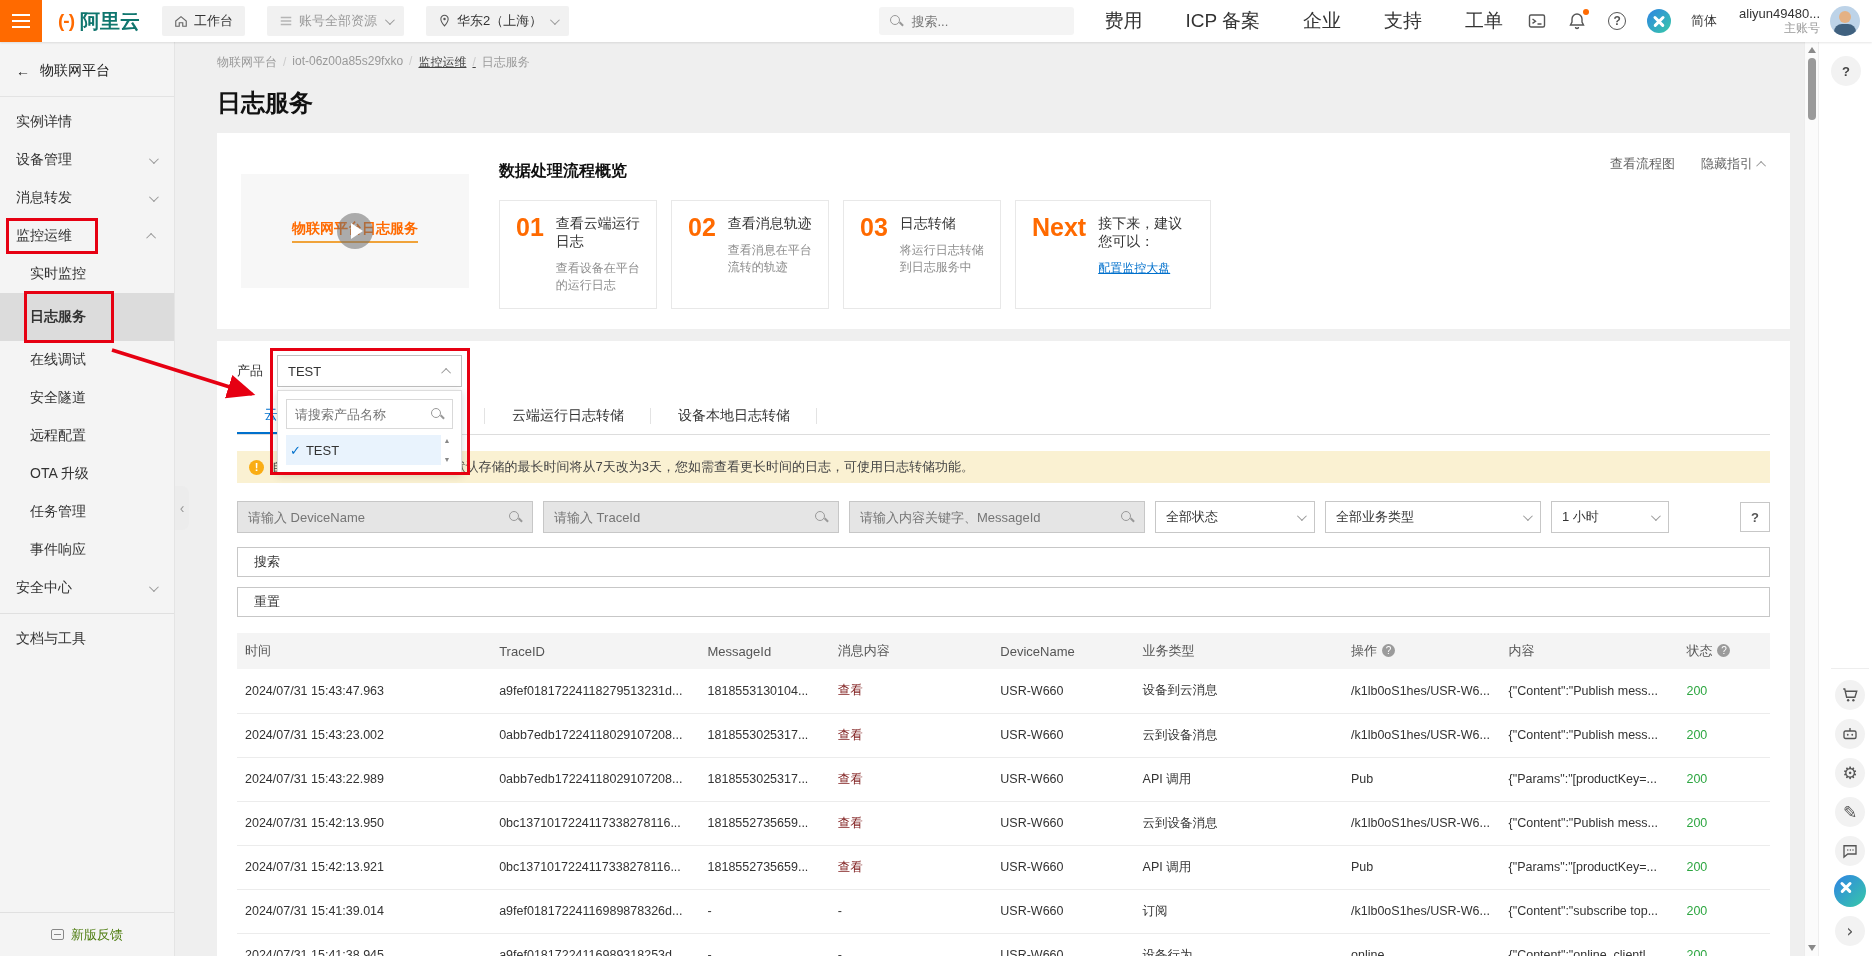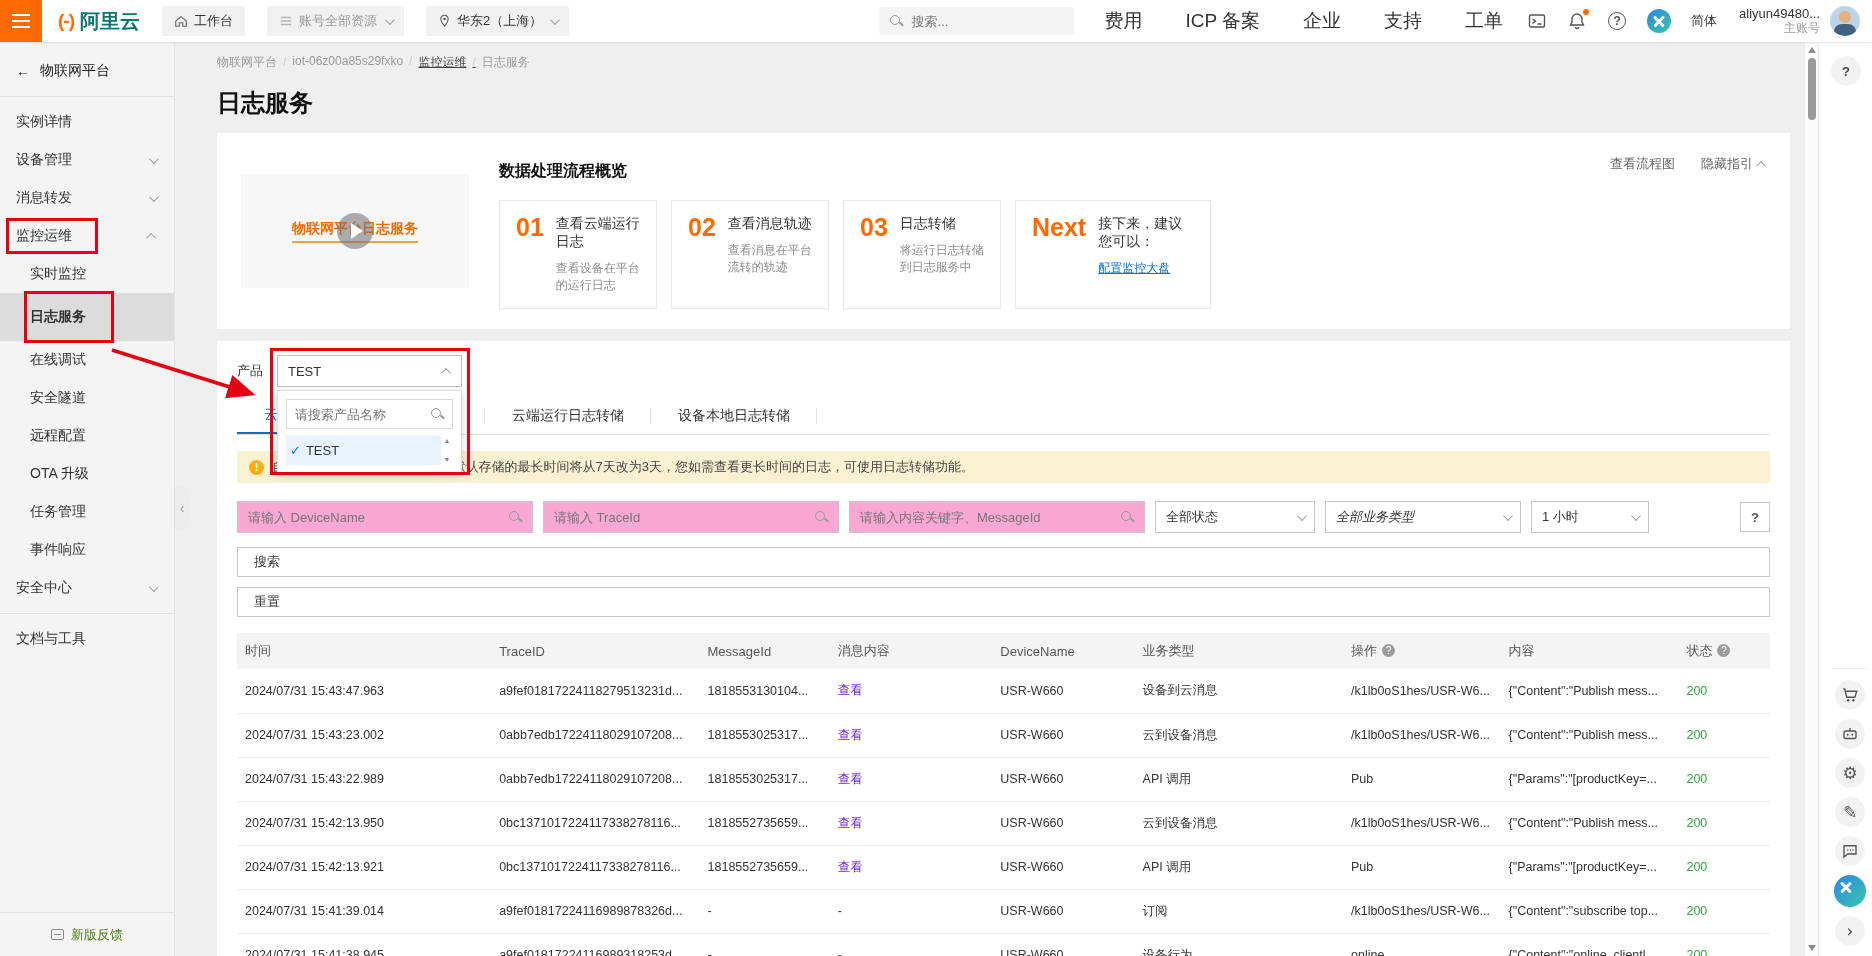--- a/index.html
+++ b/index.html
@@ -106,38 +106,38 @@
 
   .tabs{display:flex;border-bottom:1px solid #ddd;margin-top:10px;height:38px;}
   .tab{position:relative;display:flex;align-items:center;padding:0 27px;font-size:14px;color:#333;cursor:pointer;}
   .tab::after{content:"";position:absolute;right:0;top:11px;height:16px;width:1px;background:#e3e3e3;}
   .tab.active{color:#0070cc;border-bottom:2px solid #0070cc;}
 
   .banner{margin-top:16px;background:#faf1d2;height:32px;display:flex;align-items:center;gap:8px;padding:0 12px;font-size:13px;color:#444;}
   .warn-ico{width:15px;height:15px;border-radius:50%;background:#faad14;color:#fff;font-size:11px;font-weight:700;display:flex;align-items:center;justify-content:center;flex:none;}
 
   .filters{margin-top:18px;display:flex;gap:10px;align-items:center;}
-  .fin{height:32px;border:1px solid #c7c7c7;display:flex;align-items:center;padding:0 10px;gap:4px;background:#f9a8d4;}
+  .fin{height:32px;border:1px solid #c7c7c7;display:flex;align-items:center;padding:0 10px;gap:4px;background:#e5e5e5;}
   .fin input{border:0;outline:none;flex:1;font-size:13px;color:#555;min-width:0;background:transparent;}
   .fin .mag{margin-left:auto;cursor:pointer;}
   .fin.w1{width:296px;}
   .fsel{height:32px;border:1px solid #c7c7c7;background:#fff;display:flex;align-items:center;padding:0 10px;font-size:13px;color:#333;cursor:pointer;}
   .fsel .cv{margin-left:auto;}
-  .fsel.s1{width:160px;}.fsel.s2{width:196px;font-style:italic;}.fsel.s3{width:118px;}
+  .fsel.s1{width:160px;}.fsel.s2{width:216px;}.fsel.s3{width:118px;}
   .fhelp{margin-left:auto;width:30px;height:30px;border:1px solid #c7c7c7;background:#fff;font-weight:700;color:#555;display:flex;align-items:center;justify-content:center;cursor:pointer;}
   .btns{margin-top:14px;display:flex;gap:10px;flex-direction:column;}
   .btn{height:30px;padding:0 16px;border:1px solid #c7c7c7;background:#fff;font-size:13px;color:#333;display:flex;align-items:center;cursor:pointer;}
 
   table{border-collapse:collapse;table-layout:fixed;width:100%;margin-top:16px;}
   col.c1{width:250px;}col.c2{width:205px;}col.c3{width:128px;}col.c4{width:160px;}col.c5{width:140px;}col.c6{width:205px;}col.c7{width:155px;}col.c8{width:175px;}col.c9{width:90px;}
   thead th{background:#f4f4f4;height:36px;text-align:left;font-weight:400;font-size:13px;color:#555;padding:0 8px;}
   tbody td{height:44px;border-bottom:1px solid #ececec;font-size:12.5px;color:#333;padding:0 8px;white-space:nowrap;overflow:hidden;}
   .hq{display:inline-block;width:13px;height:13px;border-radius:50%;background:#9b9b9b;color:#fff;font-size:10px;line-height:13px;text-align:center;margin-left:5px;vertical-align:1px;cursor:pointer;}
   .hq::after{content:"?";}
-  td.link{color:#6d28d9;cursor:pointer;}
+  td.link{color:#7f1d1d;cursor:pointer;}
   td.status{color:#2da641;}
 
   
   .collapse{position:absolute;left:175px;top:486px;width:14px;height:44px;background:#ececec;border-radius:0 7px 7px 0;color:#999;font-size:14px;display:flex;align-items:center;justify-content:center;cursor:pointer;z-index:45;}
 
   
   .scrollcol{width:14px;background:#fbfbfb;border-left:1px solid #ececec;position:relative;flex:none;}
   .sc-up{position:absolute;top:5px;left:3px;width:0;height:0;border-left:4px solid transparent;border-right:4px solid transparent;border-bottom:6px solid #8a8a8a;}
   .sc-dn{position:absolute;bottom:5px;left:3px;width:0;height:0;border-left:4px solid transparent;border-right:4px solid transparent;border-top:6px solid #8a8a8a;}
   .sc-thumb{position:absolute;top:16px;left:3px;width:8px;height:62px;background:#9a9a9a;border-radius:4px;cursor:pointer;}

